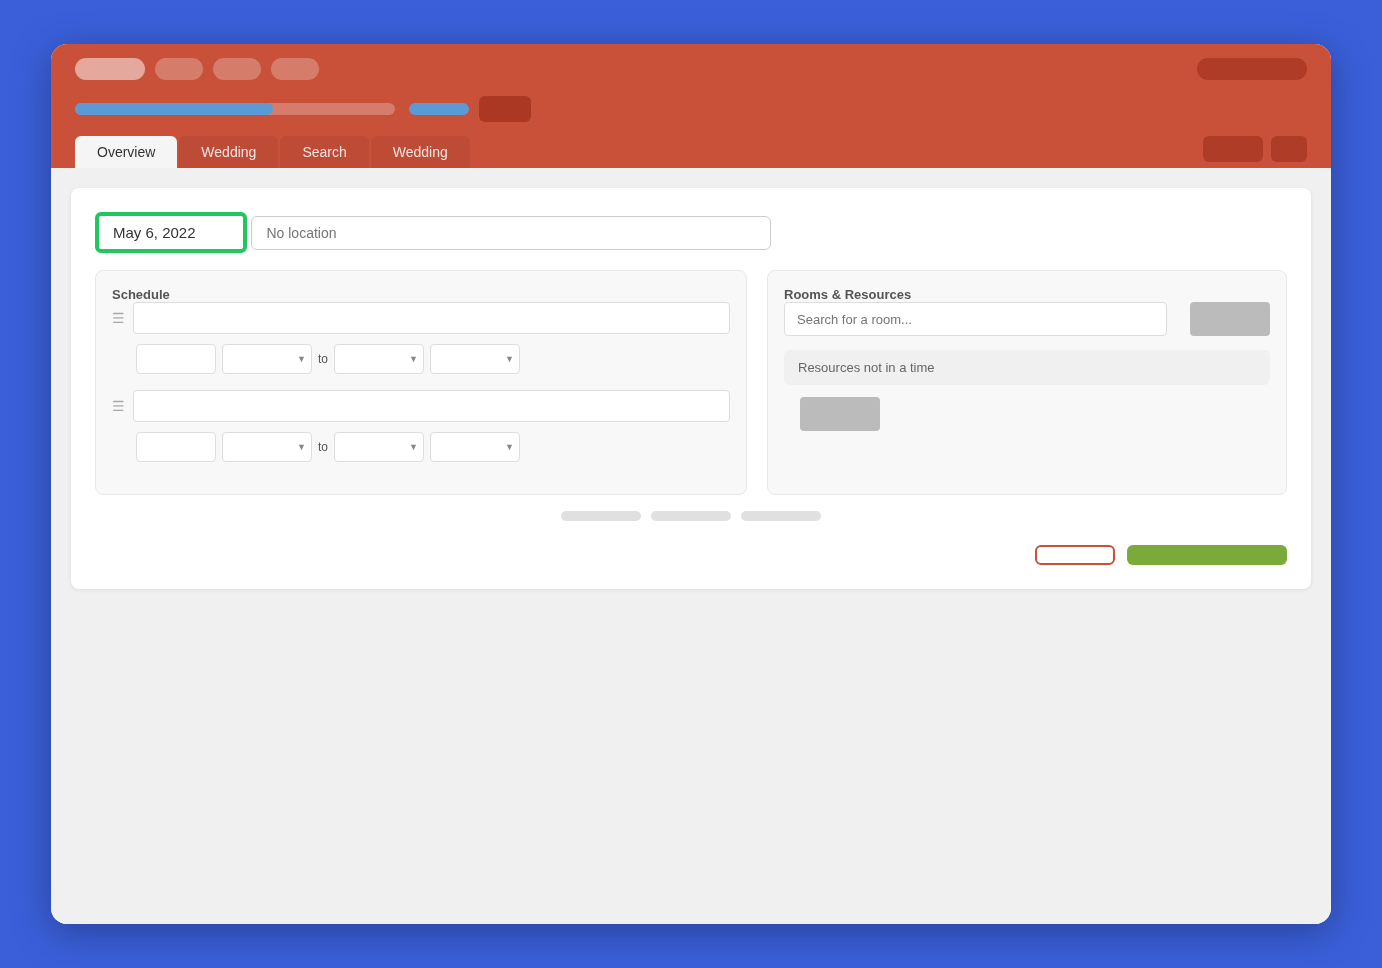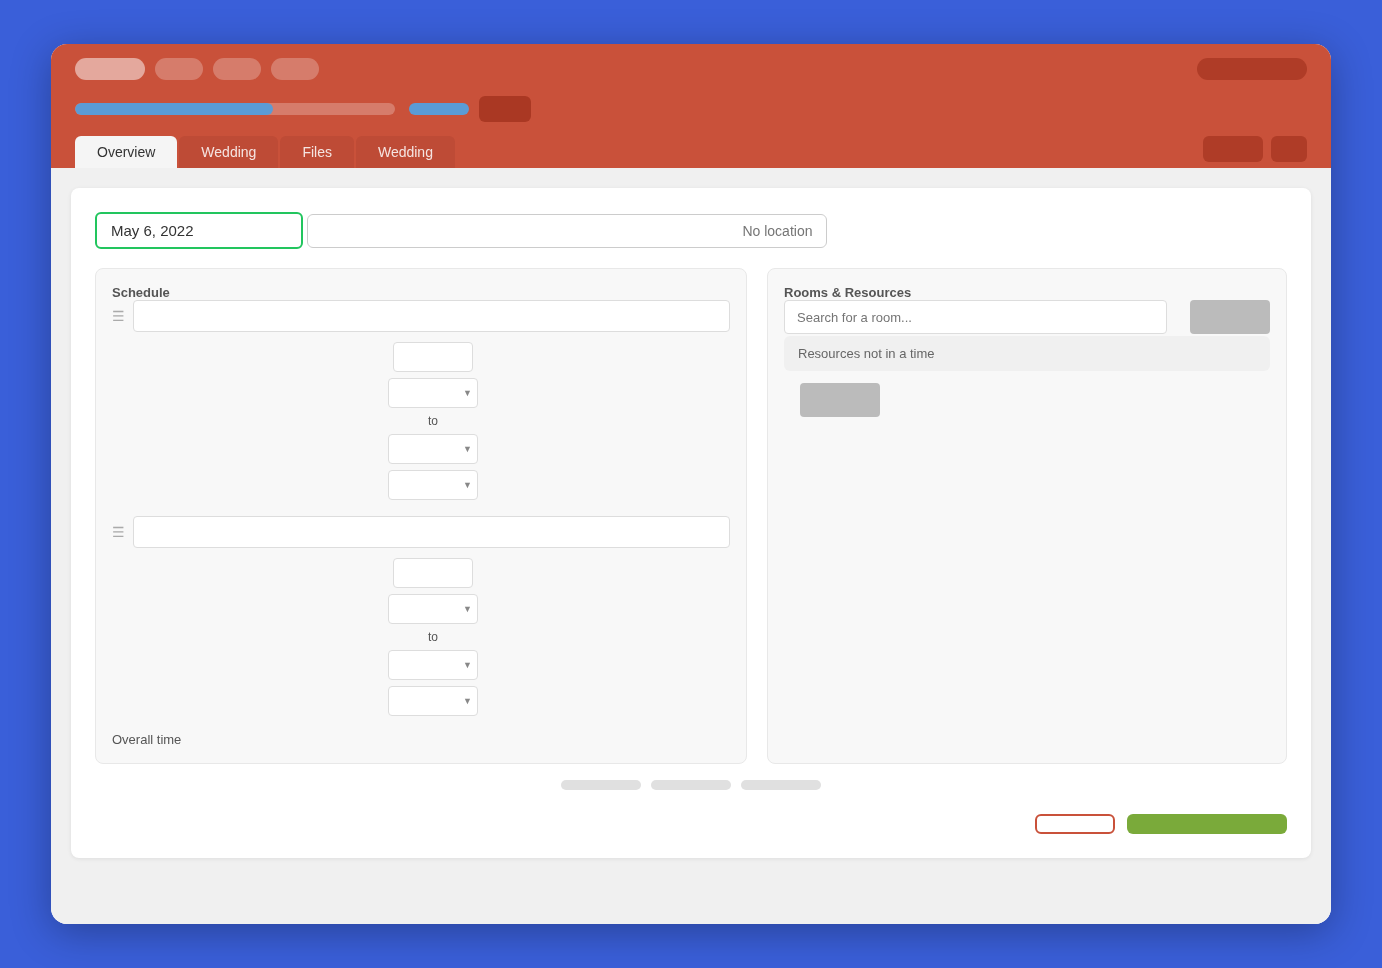--- a/index.html
+++ b/index.html
@@ -146,39 +146,38 @@
       flex: 1;
       padding: 20px;
     }
     .content-card {
       background: #fff;
       border-radius: 8px;
       padding: 24px;
       box-shadow: 0 1px 4px rgba(0,0,0,0.08);
     }
     .date-input {
-      border: 2px solid #22c55e;
+      border: 4px solid #22c55e;
       border-radius: 6px;
       padding: 8px 14px;
       font-size: 15px;
       color: #333;
-      width: 208px;
+      width: 152px;
       margin-bottom: 16px;
       background: #fff;
     }
     .location-input {
       border: 1px solid #ccc;
       border-radius: 6px;
       padding: 8px 14px;
       font-size: 14px;
       color: #8b5cf6;
       width: 520px;
       margin-bottom: 20px;
       background: #fff;
-      text-align: right;
     }
     .two-col {
       display: flex;
       gap: 20px;
     }
     .schedule-panel {
       flex: 1;
       background: #f8f8f8;
       border-radius: 8px;
       padding: 16px;
@@ -217,21 +216,20 @@
       background: #fff;
       height: 32px;
       color: #bbb;
     }
     .time-row {
       display: flex;
       align-items: center;
       gap: 6px;
       margin-bottom: 16px;
       margin-left: 24px;
-      flex-direction: column;
     }
     .time-input-box {
       border: 1px solid #ddd;
       border-radius: 4px;
       padding: 5px 8px;
       width: 80px;
       height: 30px;
       background: #fff;
       font-size: 12px;
     }
@@ -271,21 +269,21 @@
     .overall-time {
       font-size: 13px;
       color: #555;
       margin-top: 10px;
     }
     
     .room-search-row {
       display: flex;
       align-items: center;
       gap: 23px;
-      margin-bottom: 2px;
+      margin-bottom: 14px;
     }
     .room-search-input {
       flex: 1;
       border: 1px solid #ddd;
       border-radius: 4px;
       padding: 7px 12px;
       font-size: 13px;
       background: #fff;
       height: 34px;
       color: #888;
@@ -393,21 +391,21 @@
         <div class="progress-bar-fill"></div>
       </div>
       <div class="progress-bar-segment"></div>
       <div class="progress-btn"></div>
     </div>
 
     <div class="header-bottom-row">
       <div class="tabs-row">
         <button class="tab active">Overview</button>
         <button class="tab">Wedding</button>
-        <button class="tab">Files</button>
+        <button class="tab">Search</button>
         <button class="tab">Wedding</button>
       </div>
       <div class="header-right-btns">
         <div class="hdr-btn"></div>
         <div class="hdr-btn hdr-btn-sm"></div>
       </div>
     </div>
   </div>
 
   <div class="main-content">
@@ -465,21 +463,20 @@
                 <option></option>
               </select>
             </div>
             <div class="select-wrap">
               <select class="time-select">
                 <option></option>
               </select>
             </div>
           </div>
 
-          <div class="overall-time">Overall time</div>
         </div>
 
         <div class="rooms-panel">
           <div class="panel-title">Rooms &amp; Resources</div>
 
           <div class="room-search-row">
             <input class="room-search-input" type="text" placeholder="Search for a room..." style="">
             <button class="room-add-btn"></button>
           </div>
 

